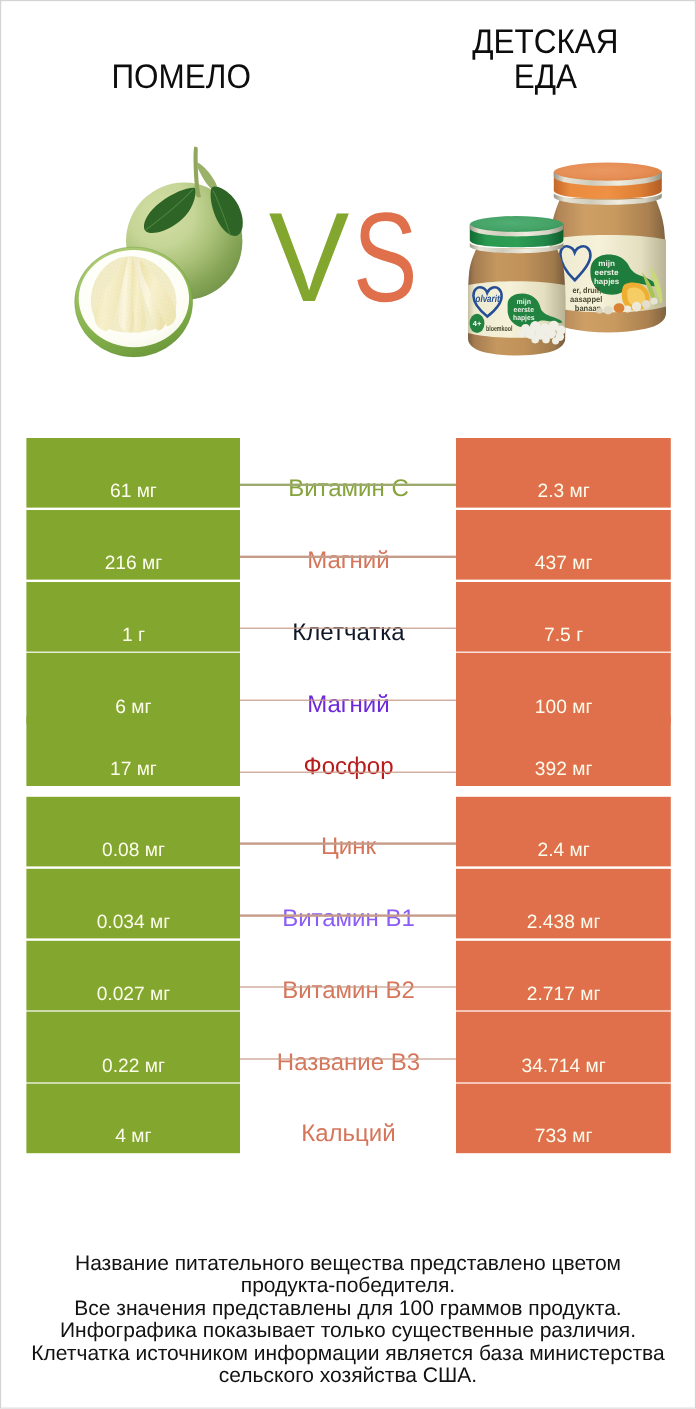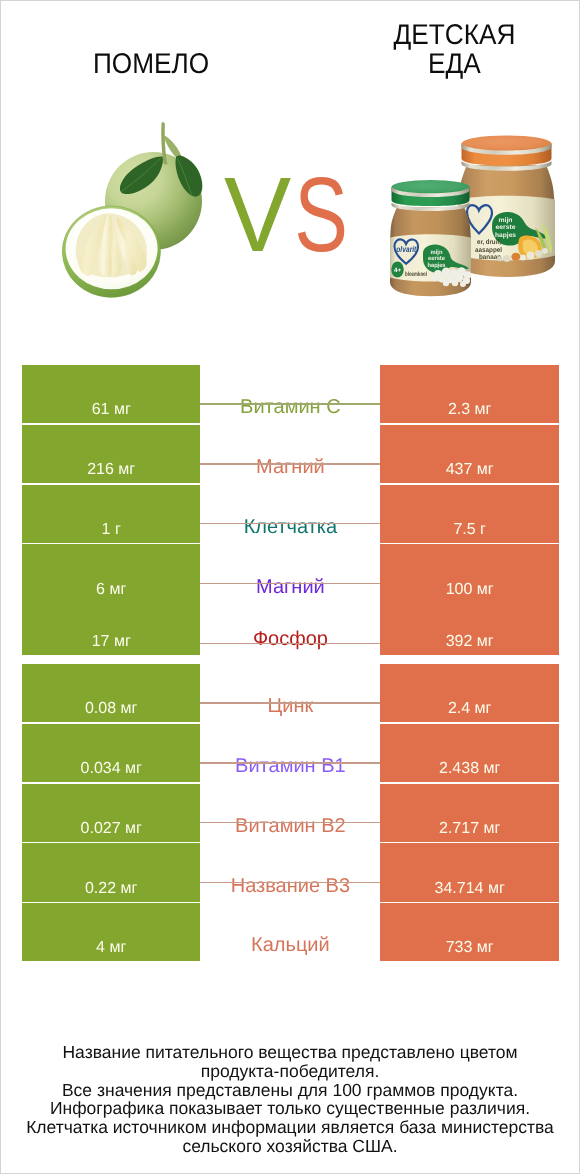--- a/index.html
+++ b/index.html
@@ -284,21 +284,21 @@
         <div class="cell cr" style="background:#E0704C">
           <span class="val">437 <span class="u">мг</span></span>
         </div>
       </div>
       <div class="msep" style="top: 118.1px; background: rgb(199, 155, 137);"></div>
       <div class="row" style="top: 119.6px;">
         <div class="cell cl" style="background:#82A62E">
           <span class="val">1 <span class="u">г</span></span>
         </div>
         <div class="cell cm">
-          <span class="lbl" style="color:#0f766e">Клетчатка</span>
+          <span class="lbl" style="color:#0f172a">Клетчатка</span>
         </div>
         <div class="cell cr" style="background:#E0704C">
           <span class="val">7.5 <span class="u">г</span></span>
         </div>
       </div>
       <div class="msep" style="top: 177.9px; background: rgb(199, 155, 137);"></div>
       <div class="row" style="top: 179.4px;">
         <div class="cell cl" style="background:#82A62E">
           <span class="val">6 <span class="u">мг</span></span>
         </div>

